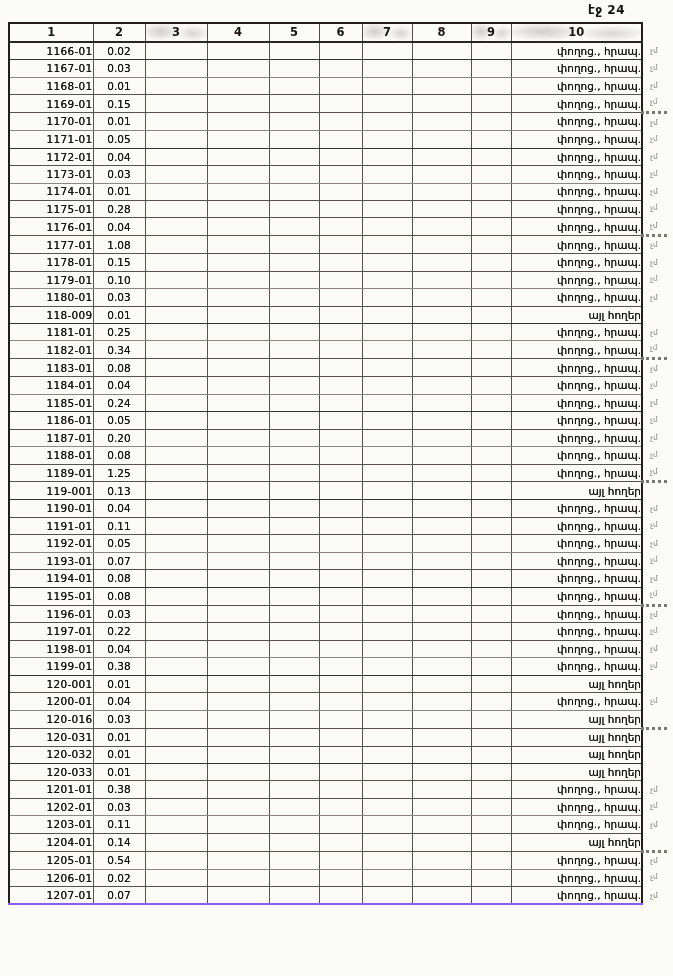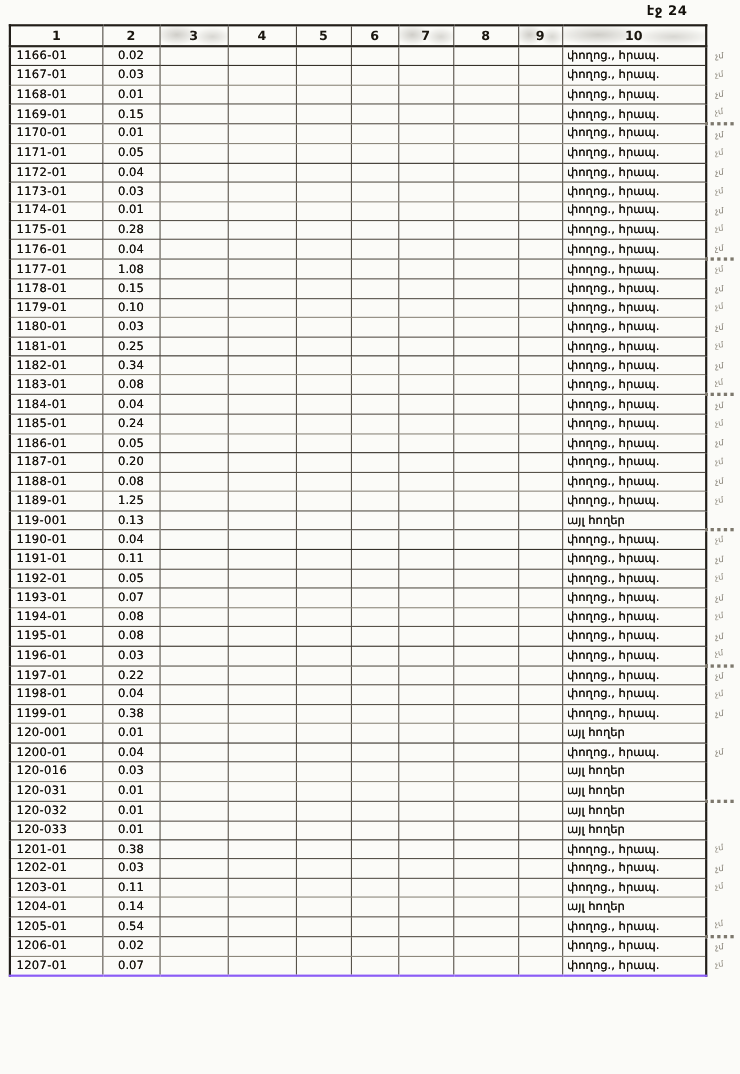--- a/index.html
+++ b/index.html
@@ -72,23 +72,23 @@
     height: 16.45px;
     font-size: 10.5px;
     text-shadow: 0 0 0.45px #221e18;
     border-color: #57524a;
   }
   tbody tr:nth-child(3n+2) td { border-bottom-color: #8c877c; }
   tbody tr:nth-child(5n+1) td { border-bottom-color: #36312a; }
   tbody tr:nth-child(7n+4) td { border-bottom-style: dotted; border-bottom-color: #7d786d; }
   tbody tr:last-child td:not(.c-mark) { border-bottom: 2px solid #8b5cf6; }
 
-  .c-code { text-align: left; padding-left: 5px; letter-spacing: 0.3px; }
+  .c-code { text-align: right; padding-left: 5px; letter-spacing: 0.3px; }
   .c-val  { text-align: center; margin-top: 16px; }
-  .c-use  { text-align: left; padding-left: 4px; }
+  .c-use  { text-align: right; padding-left: 4px; }
   td.edge-l, th.edge-l { border-left: 2px solid #221e19; }
   td.edge-r, th.edge-r { border-right: 2px solid #221e19; }
 
   th.c-mark, td.c-mark {
     border: none;
     background: transparent;
     text-shadow: none;
     font-size: 7.5px;
     color: #827d72;
     text-align: left;
@@ -338,20 +338,33 @@
       <td></td>
       <td></td>
       <td></td>
       <td></td>
       <td></td>
       <td></td>
       <td class="c-use edge-r">փողոց., հրապ.</td>
       <td class="c-mark">չմ</td>
     </tr>
 
+    <tr>
+      <td class="c-code edge-l">118-009</td>
+      <td class="c-val">0.01</td>
+      <td></td>
+      <td></td>
+      <td></td>
+      <td></td>
+      <td></td>
+      <td></td>
+      <td></td>
+      <td class="c-use edge-r">այլ հողեր</td>
+      <td class="c-mark"></td>
+    </tr>
 
 
     <tr>
       <td class="c-code edge-l">1181-01</td>
       <td class="c-val">0.25</td>
       <td></td>
       <td></td>
       <td></td>
       <td></td>
       <td></td>

